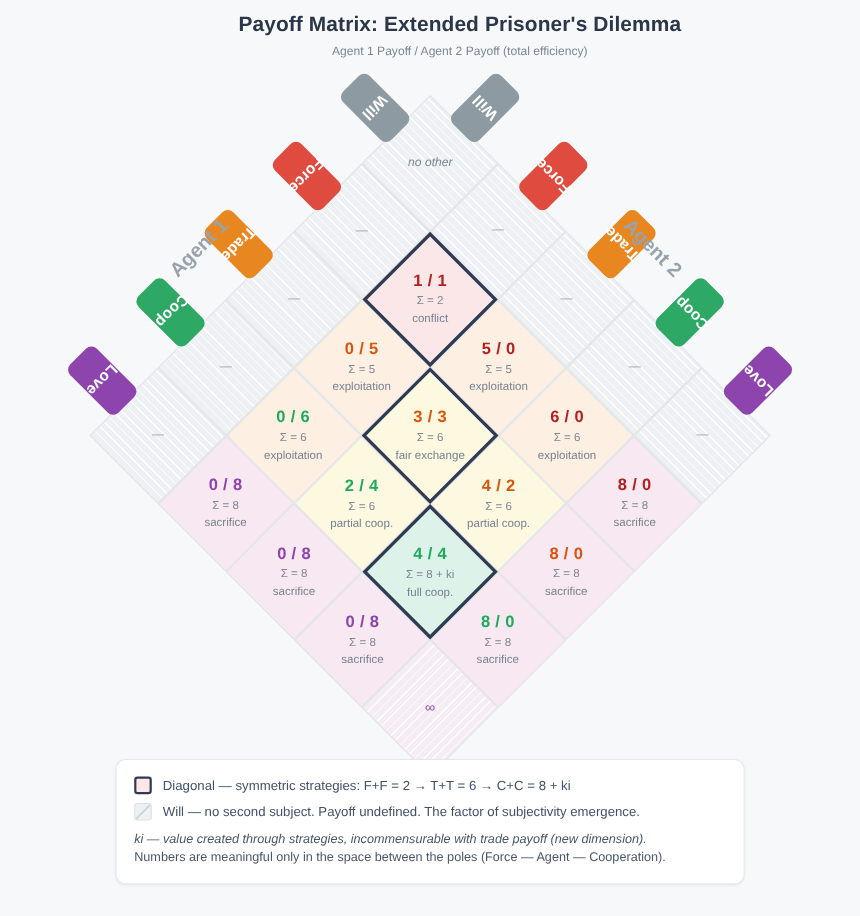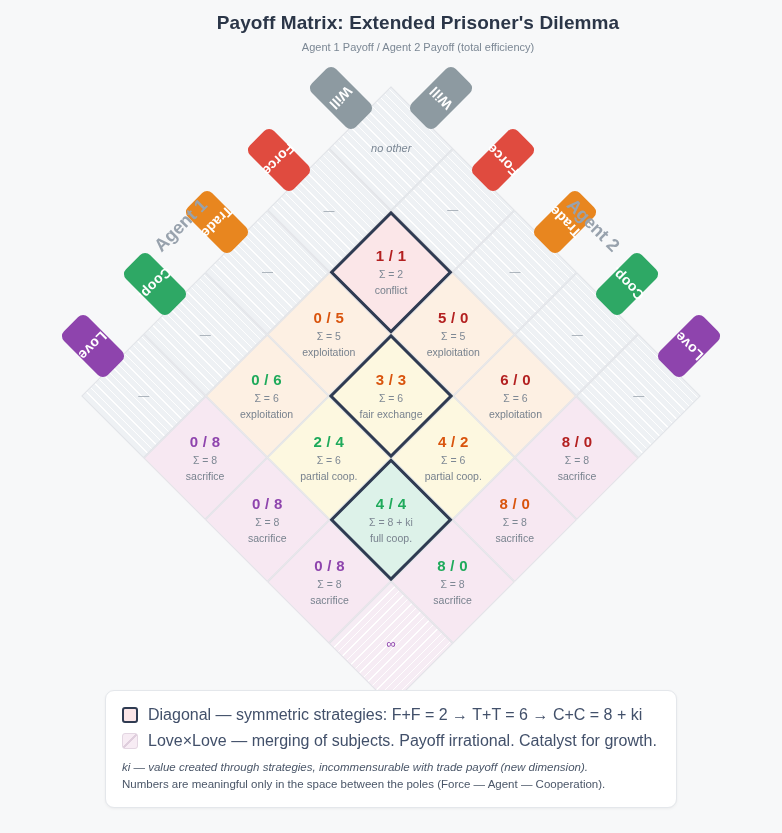--- a/index.html
+++ b/index.html
@@ -108,21 +108,21 @@
     box-sizing:border-box;
     box-shadow:0 1px 3px rgba(0,0,0,.05);
   }
   .lrow{display:flex;align-items:center;margin:4px 0 8px 0;}
   .sw{width:16px;height:16px;border-radius:3px;margin-right:10px;flex:none;box-sizing:border-box;}
   .sw-diag{background:#fbe6e8;border:2.5px solid #2f3b52;}
   .sw-will{background:#eef1f4;border:1px solid #dcdfe4;
     background-image:linear-gradient(135deg,transparent 46%,#d3d7dd 46%,#d3d7dd 54%,transparent 54%);}
   .sw-love{background:#f7ecf4;border:1px solid #e3d6e2;
     background-image:linear-gradient(135deg,transparent 46%,#dfcedd 46%,#dfcedd 54%,transparent 54%);}
-  .ltext{font-size:16px;color:#42506a;}
+  .ltext{font-size:12px;color:#42506a;}
   .lnote{font-size:11.5px;color:#4a5668;font-style:italic;margin-top:9px;line-height:1.5;}
   .lnote2{font-size:11.5px;color:#4a5668;line-height:1.5;}
 </style>
 </head>
 <body>
 
 <div class="header">
   <div class="title">Payoff Matrix: Extended Prisoner's Dilemma</div>
   <div class="subtitle">Agent 1 Payoff / Agent 2 Payoff (total efficiency)</div>
 </div>
@@ -323,19 +323,19 @@
 <div class="axis-title" id="a1-title" style="left: 148px; top: 215px; transform: rotate(-45deg);">Agent 1</div>
 <div class="axis-title" id="a2-title" style="left: 560px; top: 215px; transform: rotate(45deg);">Agent 2</div>
 
 <div class="legend">
   <div id="legend-rows">
       <div class="lrow">
         <div class="sw sw-diag"></div>
         <div class="ltext">Diagonal — symmetric strategies: F+F = 2 → T+T = 6 → C+C = 8 + ki</div>
       </div>
       <div class="lrow">
-        <div class="sw sw-love"></div>
-        <div class="ltext">Love×Love — merging of subjects. Payoff irrational. Catalyst for growth.</div>
+        <div class="sw sw-will"></div>
+        <div class="ltext">Will — no second subject. Payoff undefined. The factor of subjectivity emergence.</div>
       </div>
     </div>
   <div class="lnote">ki — value created through strategies, incommensurable with trade payoff (new dimension).</div>
   <div class="lnote2">Numbers are meaningful only in the space between the poles (Force — Agent — Cooperation).</div>
 </div>
 
 </body></html>

